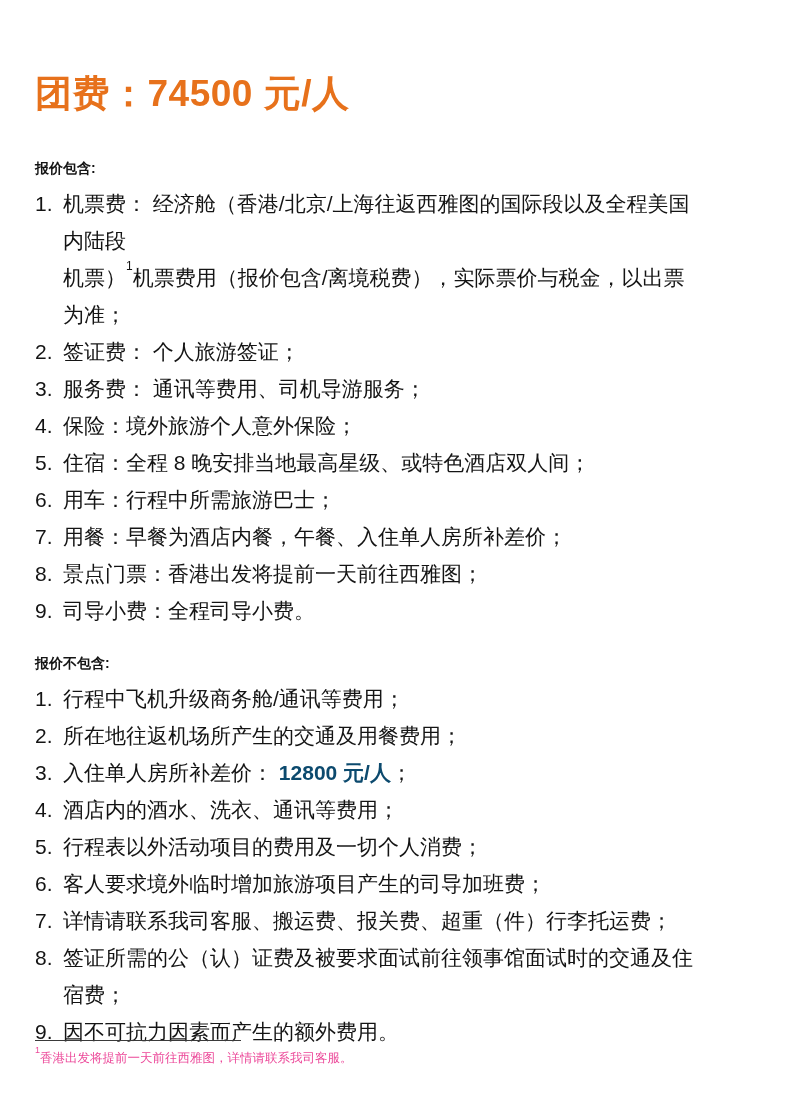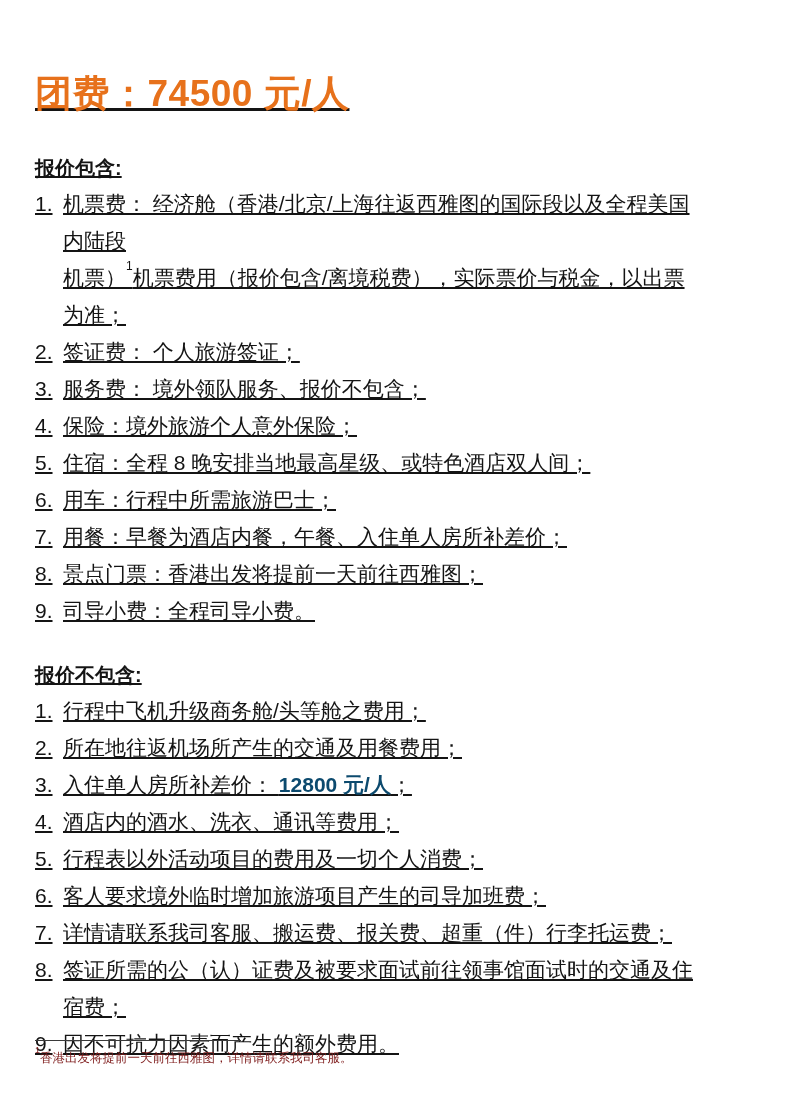--- a/index.html
+++ b/index.html
@@ -7,39 +7,38 @@
     font-family: "Liberation Sans", sans-serif;
     color: #141414;
     -webkit-font-smoothing: antialiased;
   }
   .page {
     position: relative;
     width: 714px;
     height: 1117px;
     background: #ffffff;
     overflow: hidden;
-    text-decoration: underline;
   }
   .page-title {
     margin: 72px 20px 0 35px;
     font-size: 37px;
     line-height: 44px;
     font-weight: 700;
     color: #e7711b;
     letter-spacing: 0.5px;
   }
   .section-heading {
     margin: 0 20px 0 35px;
-    font-size: 20px;
+    font-size: 14px;
     line-height: 26px;
     font-weight: 700;
     color: #141414;
   }
   .heading-included { margin-top: 39px; }
-  .heading-not-included { margin-top: 33px; }
+  .heading-not-included { margin-top: 21px; }
   ol.price-list {
     list-style: none;
     margin: 4px 20px 0 35px;
     padding: 0;
     font-size: 21px;
     line-height: 37px;
     color: #141414;
   }
   ol.price-list li { display: flex; align-items: flex-start; }
   .item-num { width: 28px; flex-shrink: 0; }
@@ -62,21 +61,21 @@
   }
   .footnote-rule {
     width: 206px;
     height: 1px;
     background: #3a3a3a;
     margin-bottom: 9px;
   }
   .footnote-text {
     font-size: 12.5px;
     line-height: 16px;
-    color: #7f1d1d;
+    color: #ec4899;
   }
   .footnote-text sup.fn-mark { font-size: 9px; top: -4px; }
 </style>
 </head>
 <body>
 
 <div class="page">
 
   <h1 class="page-title">团费：74500 元/人</h1>
 
@@ -86,21 +85,21 @@
     <li>
       <span class="item-num">1.</span>
       <span class="item-text"><span>机票费： 经济舱（香港/北京/上海往返西雅图的国际段以及全程美国内陆段</span><br><span>机票）</span><sup class="fn-mark">1</sup><span>机票费用（报价包含/离境税费），实际票价与税金，以出票为准；</span></span>
     </li>
     <li>
       <span class="item-num">2.</span>
       <span class="item-text">签证费： 个人旅游签证；</span>
     </li>
     <li>
       <span class="item-num">3.</span>
-      <span class="item-text">服务费： 境外领队服务、报价不包含；</span>
+      <span class="item-text">服务费： 通讯等费用、司机导游服务；</span>
     </li>
     <li>
       <span class="item-num">4.</span>
       <span class="item-text">保险：境外旅游个人意外保险；</span>
     </li>
     <li>
       <span class="item-num">5.</span>
       <span class="item-text">住宿：全程 8 晚安排当地最高星级、或特色酒店双人间；</span>
     </li>
     <li>
@@ -119,21 +118,21 @@
       <span class="item-num">9.</span>
       <span class="item-text">司导小费：全程司导小费。</span>
     </li>
   </ol>
 
   <h2 class="section-heading heading-not-included">报价不包含:</h2>
 
   <ol class="price-list">
     <li>
       <span class="item-num">1.</span>
-      <span class="item-text">行程中飞机升级商务舱/头等舱之费用；</span>
+      <span class="item-text">行程中飞机升级商务舱/通讯等费用；</span>
     </li>
     <li>
       <span class="item-num">2.</span>
       <span class="item-text">所在地往返机场所产生的交通及用餐费用；</span>
     </li>
     <li>
       <span class="item-num">3.</span>
       <span class="item-text"><span>入住单人房所补差价： </span><span class="price-highlight">12800 元/人</span><span>；</span></span>
     </li>
     <li>

